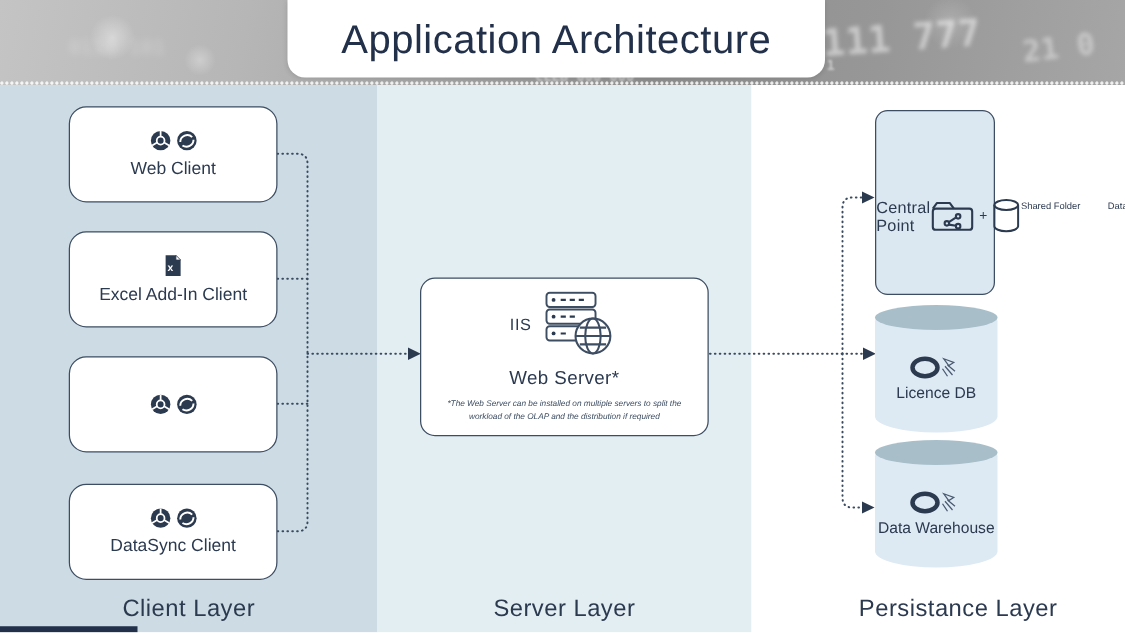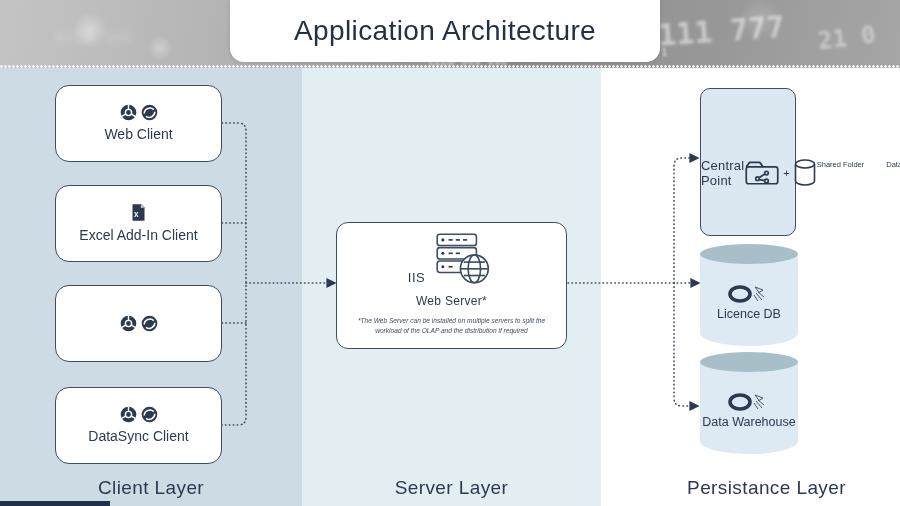--- a/index.html
+++ b/index.html
@@ -24,44 +24,44 @@
       color:rgba(255,255,255,.5); filter:blur(1.5px); white-space:nowrap; }
   .d0 { left:640px; top:14px; font-size:30px; transform:rotate(-4deg); }
   .d1 { left:818px; top:24px; font-size:24px; transform:rotate(-7deg); color:rgba(255,255,255,.42); }
   .d2 { left:628px; top:46px; font-size:11px; filter:blur(.8px); }
   .d3 { left:55px;  top:28px; font-size:16px; color:rgba(255,255,255,.22); filter:blur(3px); }
   .d4 { left:428px; top:55px; font-size:11px; filter:blur(.8px); color:rgba(255,255,255,.55); }
 
   .titlebox { position:absolute; left:230px; top:0; width:430px; height:62px;
       background:#ffffff; border-radius:0 0 14px 14px; display:flex; align-items:center;
       justify-content:center; box-shadow:0 1px 4px rgba(0,0,0,.12); }
-  .titlebox h1 { font-size:28px; font-weight:500; letter-spacing:.4px; color:#22304a; }
+  .titlebox h1 { font-size:32px; font-weight:500; letter-spacing:.4px; color:#22304a; }
 
   
   .band { position:absolute; top:68px; bottom:0; }
   .band.client      { left:0;    width:302px; background:#ccdbe4; }
   .band.server      { left:302px; width:299px; background:#e3eef3; }
   .band.persistance { left:601px; width:299px; background:#ffffff;margin-left:16px; }
   .layer-label { position:absolute; bottom:7px; left:0; width:100%; text-align:center;
       font-size:19px; letter-spacing:.4px; color:#2c3a50; font-weight:400; }
 
   
   .cbox { position:absolute; left:55px; width:167px; height:77px; background:#ffffff;
       border:1.4px solid #3d4d62; border-radius:14px; display:flex; flex-direction:column;
       align-items:center; justify-content:center; gap:5px; z-index:3; }
   .cbox .label { font-size:14px; line-height:1.2; text-align:center; color:#2c3a50; padding:0 4px; }
   .iconrow { display:flex; align-items:center; gap:4px; }
 
   
   .sbox { position:absolute; left:336px; top:222px; width:231px; height:127px; background:#ffffff;
       border:1.4px solid #3d4d62; border-radius:12px; display:flex; flex-direction:column;
       align-items:center; z-index:3; padding-top:10px; }
-  .iisrow { display:flex; align-items:flex-end; gap:6px; height:52px; }
+  .iisrow { display:flex; align-items:center; gap:6px; height:52px; }
   .iis-label { font-size:13px; letter-spacing:.5px; color:#2c3a50; margin-top:1px; }
-  .ws-title { font-size:12px; color:#2c3a50; margin-top:9px; letter-spacing:.3px; }
+  .ws-title { font-size:15px; color:#2c3a50; margin-top:9px; letter-spacing:.3px; }
   .ws-note { font-size:6.6px; font-style:italic; color:#3d4d62; text-align:center;
       margin-top:8px; padding:0 20px; line-height:1.5; }
 
   
   .cpbox { position:absolute; left:700px; top:88px; width:96px; height:148px;
       background:#dbe8f1; border:1.4px solid #3d4d62; border-radius:10px; z-index:3;
       display:flex; flex-direction:row; align-items:center; }
   .cp-title { font-size:13px; color:#2c3a50; margin-top:22px; letter-spacing:.2px; }
   .cp-icons { display:flex; align-items:center; gap:3px; margin-top:21px; }
   .cp-plus { font-size:11px; color:#2c3a50; }

